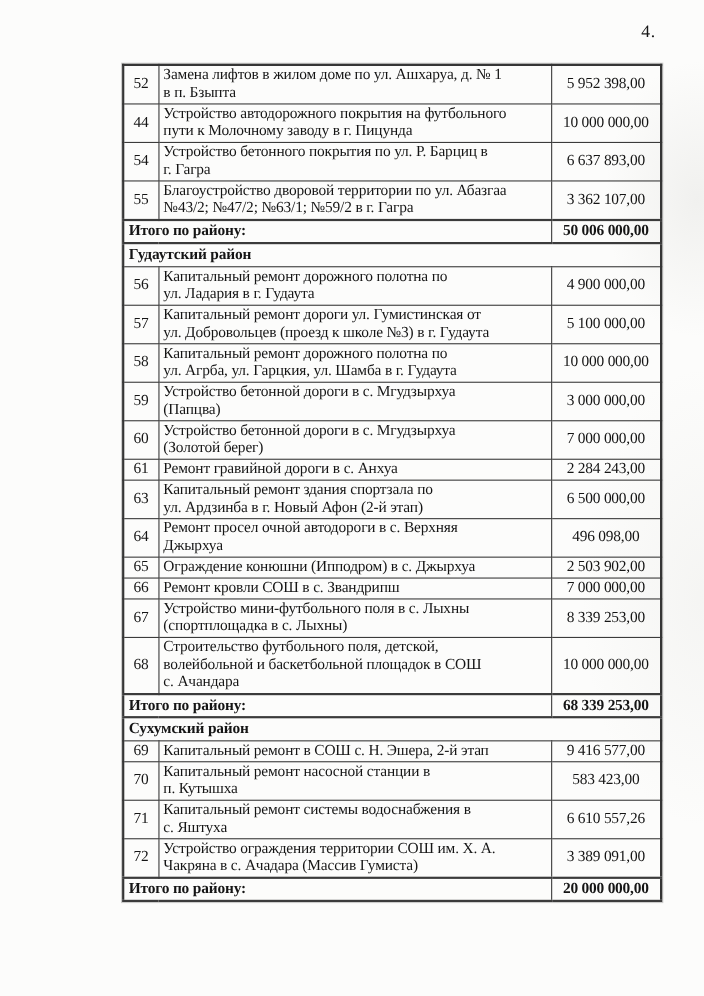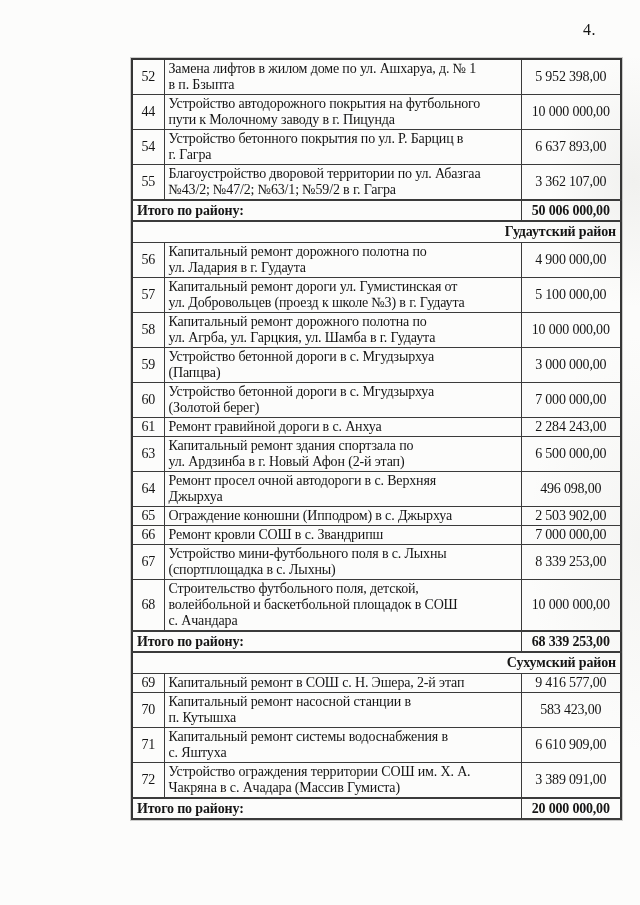--- a/index.html
+++ b/index.html
@@ -44,21 +44,21 @@
   table.doc-table col.col-num { width: 32px; }
   table.doc-table col.col-desc { width: 357px; }
   table.doc-table col.col-amt { width: 100px; }
   table.doc-table td {
     border: 1px solid #3b3b3b;
     padding: 1px 4px;
     vertical-align: middle;
     overflow: hidden;
   }
   
-  table.doc-table { border: 2px solid #353535; box-shadow: 0 0 0 1px rgba(60,60,60,0.25); margin-left: 20px; }
+  table.doc-table { border: 2px solid #353535; box-shadow: 0 0 0 1px rgba(60,60,60,0.25); }
   td.c-num {
     text-align: center;
     padding: 1px 2px;
   }
   td.c-desc {
     white-space: pre;
     padding-left: 6px;
   }
   td.c-amt {
     text-align: center;
@@ -68,21 +68,21 @@
   tr.total-row td {
     border-top-width: 2px;
     border-bottom-width: 2px;
     font-weight: bold;
   }
   td.c-total-label {
     padding-left: 27px;
     font-weight: bold;
   }
   tr.section-header-row td {
-    text-align: right;
+    text-align: left;
     font-weight: bold;
     padding: 2px 4px;
   }
   tr.row-1line td { height: 16px; }
   tr.row-2line td { height: 32px; }
   tr.row-3line td { height: 48px; }
   tr.row-small td { height: 17px; }
 </style>
 </head>
 <body>
@@ -236,21 +236,21 @@
     <td class="c-num">70</td>
     <td class="c-desc">Капитальный ремонт насосной станции в
 п. Кутышха</td>
     <td class="c-amt">583 423,00</td>
   </tr>
 
   <tr class="row-2line">
     <td class="c-num">71</td>
     <td class="c-desc">Капитальный ремонт системы водоснабжения в
 с. Яштуха</td>
-    <td class="c-amt">6 610 909,00</td>
+    <td class="c-amt">6 610 557,26</td>
   </tr>
 
   <tr class="row-2line">
     <td class="c-num">72</td>
     <td class="c-desc">Устройство ограждения территории СОШ им. Х. А.
 Чакряна в с. Ачадара (Массив Гумиста)</td>
     <td class="c-amt">3 389 091,00</td>
   </tr>
 
   <tr class="total-row row-small">

